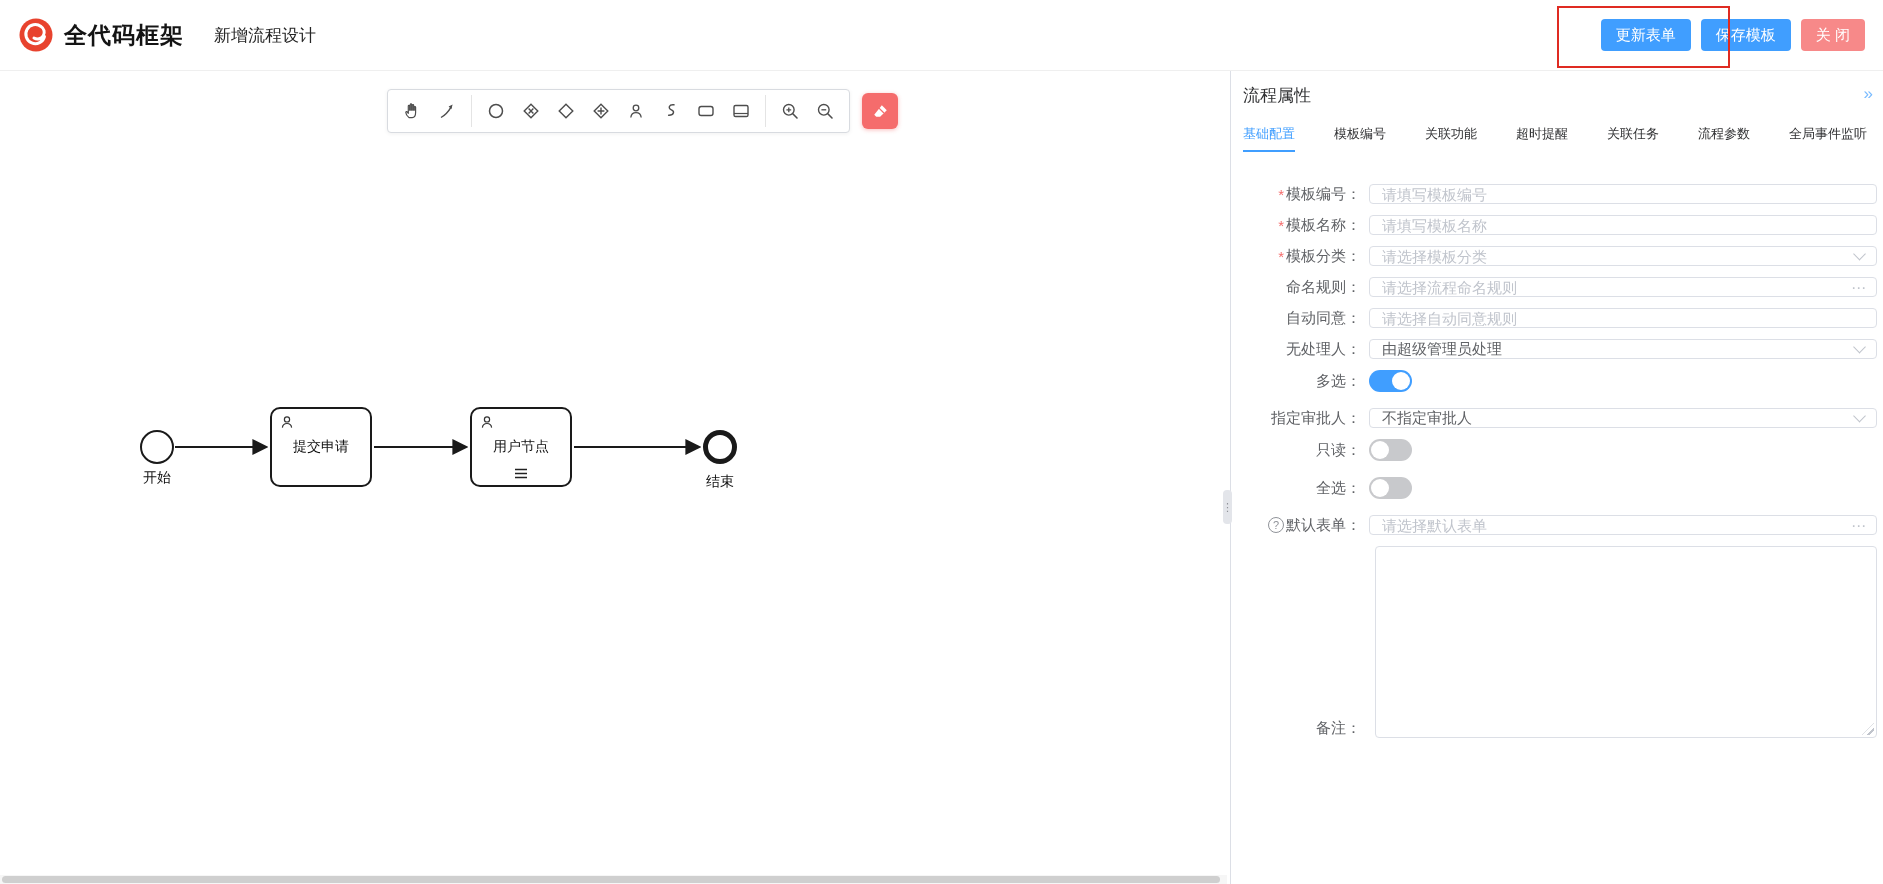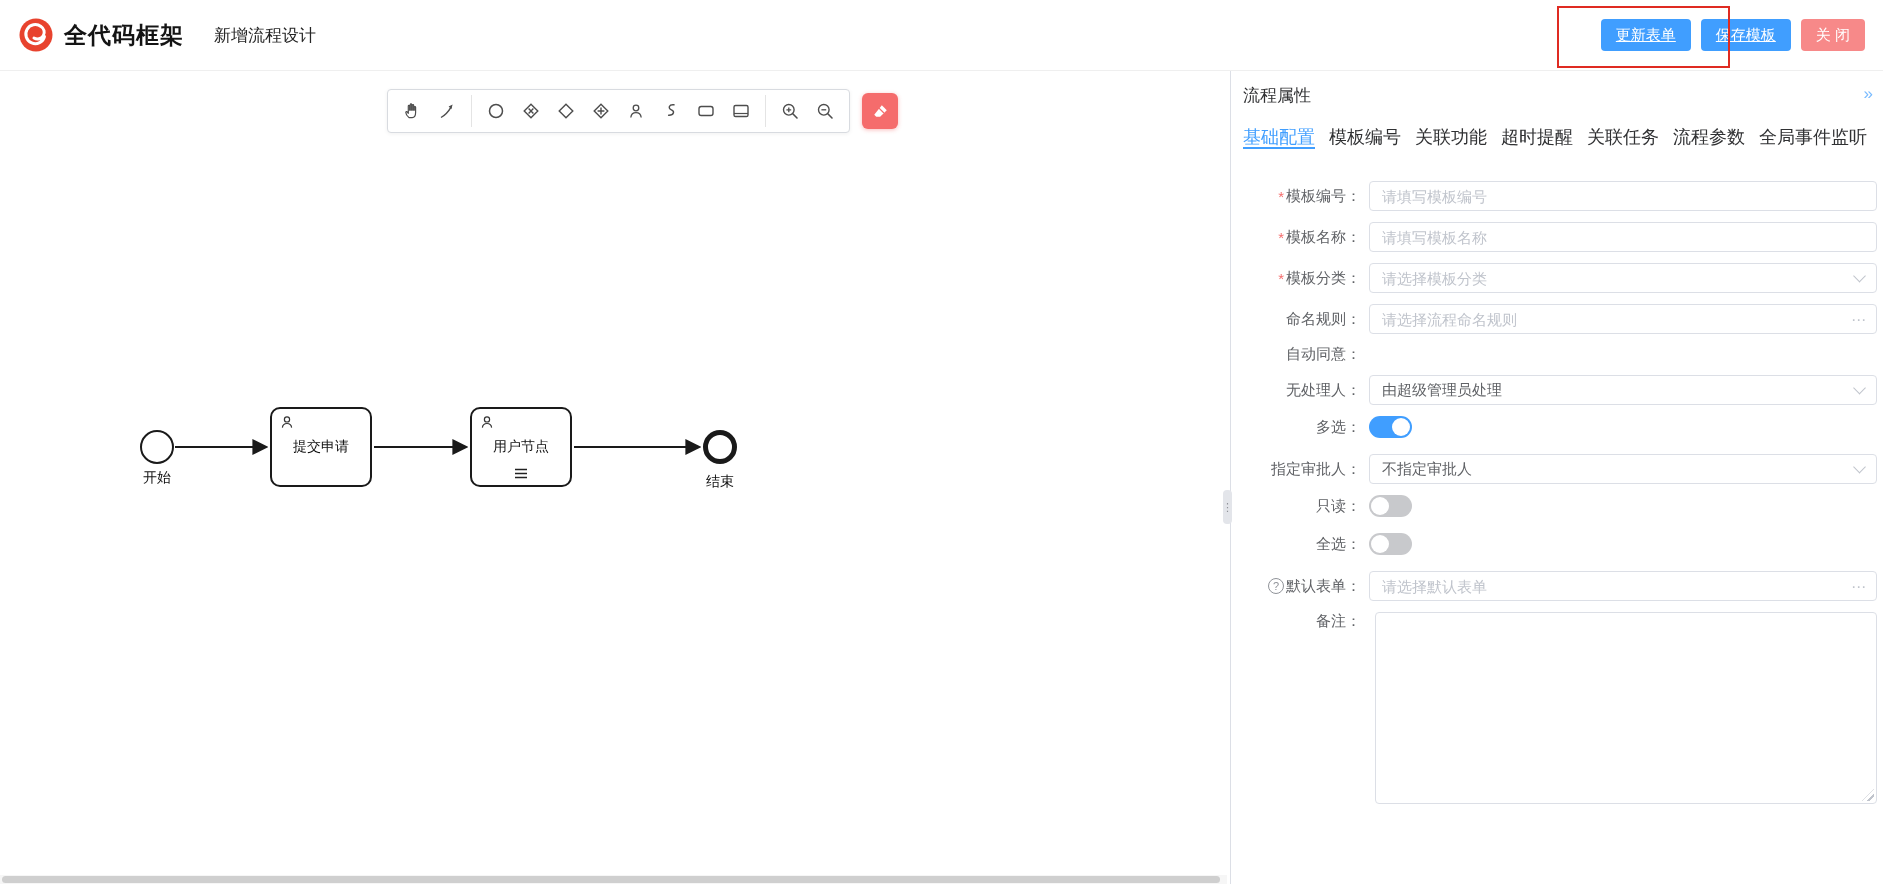--- a/index.html
+++ b/index.html
@@ -9,21 +9,21 @@
 
   
   .hdr { position:absolute; top:0; left:0; right:0; height:71px; background:#fff;
          border-bottom:1px solid #efefef; display:flex; align-items:center; padding:0 18px; z-index:5; }
   .logo { width:36px; height:36px; flex:none; }
   .app-title { margin-left:10px; font-size:23px; font-weight:bold; color:#141414; letter-spacing:1px; }
   .page-title { margin-left:30px; font-size:17px; color:#262626;text-align:right; }
   .hdr-spacer { flex:1; }
   .btn { height:32px; padding:0 15px; border:none; border-radius:4px; color:#fff; font-size:15px;
          margin-left:10px; cursor:pointer; font-family:inherit; }
-  .btn.blue { background:#409eff;text-decoration:underline; }
+  .btn.blue { background:#409eff; }
   .btn.red  { background:#f78989; }
 
   .annotation-rect { position:absolute; left:1557px; top:6px; width:173px; height:62px;
                      border:2px solid #df2b22; z-index:20; pointer-events:none; }
 
   
   .canvas { position:absolute; top:71px; left:0; width:1230px; bottom:0; background:#fff; }
   .divider { position:absolute; top:71px; left:1230px; width:1px; bottom:0; background:#dcdfe6; z-index:4; }
   .gutter { position:absolute; left:1223px; top:490px; width:9px; height:34px; background:#e3e5ea;
             border-radius:4px; z-index:6; display:flex; align-items:center; justify-content:center;
@@ -61,49 +61,49 @@
   .hthumb  { position:absolute; left:2px; top:1px; height:7px; width:1218px; background:#cfcfcf; border-radius:4px; cursor:pointer; }
 
   
   .panel { position:absolute; top:71px; left:1231px; right:0; bottom:0; background:#fff;
            padding:14px 2px 0 12px; }
   .panel-head { display:flex; align-items:flex-start; justify-content:space-between; padding-right:8px; }
   .panel-title { font-size:17px; color:#303133; font-weight:500; line-height:22px; }
   .collapse { font-size:17px; color:#79bbff; cursor:pointer; line-height:18px; }
 
   .tabs { display:flex; justify-content:space-between; margin-top:18px; padding-right:14px; }
-  .tab { position:relative; font-size:18px; color:#303133; cursor:pointer; white-space:nowrap; }
+  .tab { position:relative; padding-bottom:9px; font-size:13px; color:#303133; cursor:pointer; white-space:nowrap; }
   .tab.active { color:#409eff; }
   .tab.active::after { content:""; position:absolute; left:0; right:0; bottom:0; height:2px; background:#409eff; }
 
   .form { margin-top:32px; }
   .frow { display:flex; align-items:center; margin-bottom:11px; }
   .frow.sw { margin-bottom:16px; }
   .flabel { flex:none; width:118px; text-align:right; font-size:15px; color:#606266;
             display:flex; justify-content:flex-end; align-items:center; }
   .req { color:#f56c6c; margin-right:2px; }
   .fctrl { flex:1; margin:0 4px 0 8px; position:relative; }
-  .inp { width:100%; height:30px; border:1px solid #dcdfe6; border-radius:4px; padding:0 12px;
+  .inp { width:100%; height:20px; border:1px solid #dcdfe6; border-radius:4px; padding:0 12px;
          font-size:15px; color:#606266; background:#fff; outline:none; font-family:inherit; }
   .inp::placeholder { color:#c0c4cc; }
   .sfx { position:absolute; right:11px; top:50%; transform:translateY(-50%); color:#c0c4cc; font-size:15px; line-height:1; }
   .chev { position:absolute; right:13px; top:50%; width:9px; height:9px;
           border-right:1.5px solid #c0c4cc; border-bottom:1.5px solid #c0c4cc;
           transform:translateY(-72%) rotate(45deg); }
   .help { display:inline-flex; align-items:center; justify-content:center; width:16px; height:16px;
           border:1px solid #909399; border-radius:50%; font-size:11px; color:#909399; margin-right:2px; flex:none; }
 
   .switch { width:43px; height:22px; border-radius:11px; position:relative; cursor:pointer; flex:none; margin-left:8px; }
   .switch.on  { background:#409eff; }
   .switch.off { background:#c8c9cc; }
   .switch::after { content:""; position:absolute; top:2px; width:18px; height:18px; border-radius:50%; background:#fff; }
   .switch.on::after  { right:2px; }
   .switch.off::after { left:2px; }
 
-  .remark-row { align-items:flex-start;gap:6px; }
+  .remark-row { align-items:flex-end;gap:6px; }
   .ta-wrap { position:relative; height:192px; }
   .ta { width:100%; height:100%; border:1px solid #dcdfe6; border-radius:4px; resize:none;
         outline:none; font-family:inherit; font-size:15px; color:#606266; padding:8px 12px; }
   .ta-wrap::after { content:""; position:absolute; right:3px; bottom:3px; width:12px; height:12px;
         background:repeating-linear-gradient(135deg, transparent 0 3px, #c0c4cc 3px 4.5px);
         clip-path:polygon(100% 0, 100% 100%, 0 100%); pointer-events:none; }
 </style>
 </head>
 <body>
 
@@ -313,20 +313,23 @@
         <div class="fctrl">
           <input class="inp" readonly="" placeholder="请选择流程命名规则" style="">
           <span class="sfx">⋯</span>
         </div>
       </div>
 
       <div class="frow">
         <label class="flabel">
           <span>自动同意：</span>
         </label>
+        <div class="fctrl">
+          <input class="inp" readonly="" placeholder="请选择自动同意规则" style="">
+        </div>
       </div>
 
       <div class="frow">
         <label class="flabel">
           <span>无处理人：</span>
         </label>
         <div class="fctrl">
           <input class="inp" readonly="" value="由超级管理员处理" style="">
           <span class="chev"></span>
         </div>

